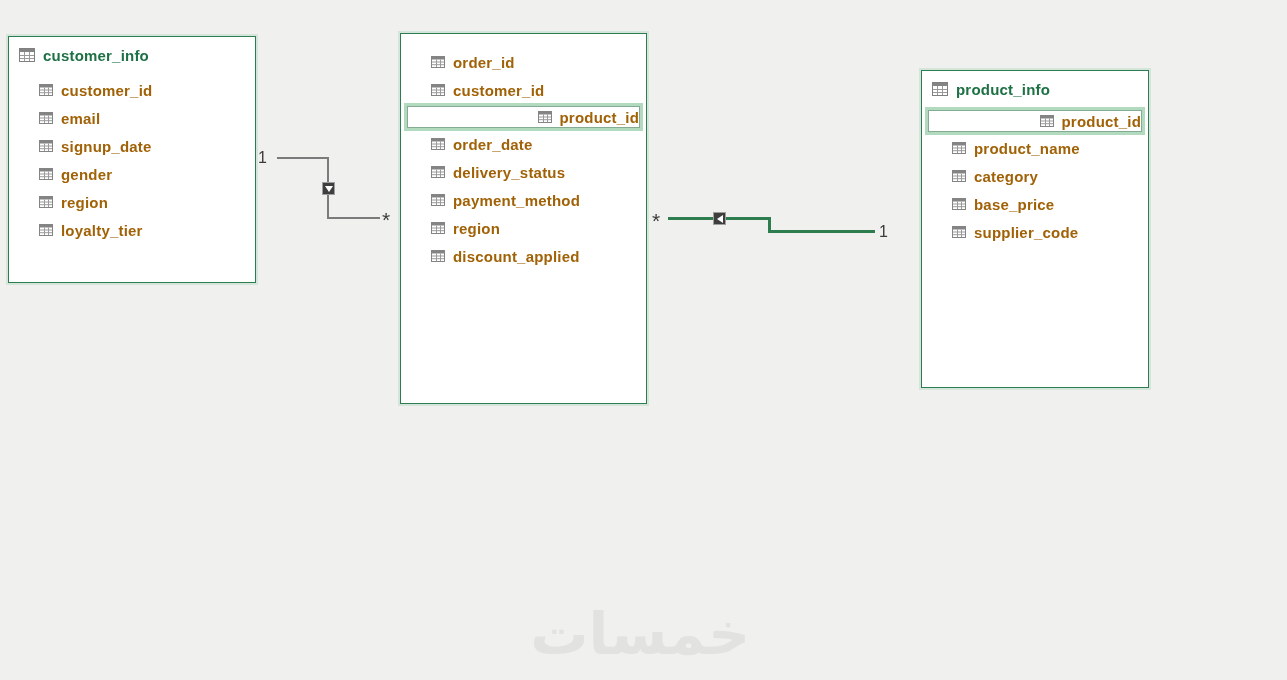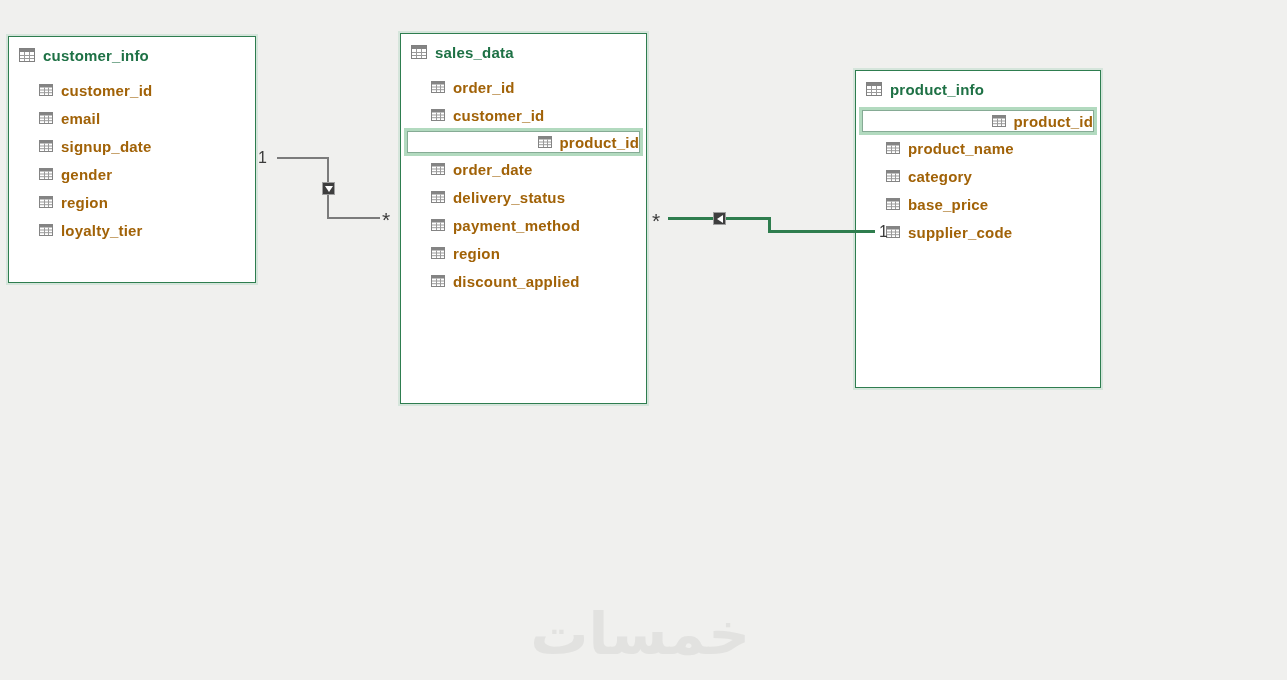--- a/index.html
+++ b/index.html
@@ -14,21 +14,21 @@
 
   
   .table-card {
     position:absolute;
     background:#ffffff;
     border:1px solid #2e7d4f;
     box-shadow:0 0 0 2px #d5e5db;
   }
   #tbl-customer { left:8px;   top:36px; width:248px; height:247px; }
   #tbl-sales    { left:400px; top:33px; width:247px; height:371px; }
-  #tbl-product  { left:855px; top:70px; width:246px; height:318px; }
+  #tbl-product  { left:921px; top:70px; width:228px; height:318px; }
 
   .table-header {
     display:flex; align-items:center; gap:8px;
     padding:11px 0 0 10px; height:25px;
   }
   .table-title {
     font-size:15px; font-weight:bold; color:#1e7145;
     white-space:nowrap; letter-spacing:0.2px;
   }
   .table-fields { margin-top:14px; }
@@ -164,31 +164,20 @@
             <line x1="9.5" y1="3.5" x2="9.5" y2="11" stroke="#9a9a9a"></line>
             <line x1="1" y1="6" x2="13" y2="6" stroke="#9a9a9a"></line>
             <line x1="1" y1="8.7" x2="13" y2="8.7" stroke="#9a9a9a"></line>
           </svg>
         <span class="field-label">loyalty_tier</span>
       </div>
     </div>
   </div>
 
   <div class="table-card" id="tbl-sales">
-    <div class="table-header">
-      <svg class="icon" width="16" height="14" viewBox="0 0 16 14">
-        <rect x="0.5" y="0.5" width="15" height="13" fill="#ffffff" stroke="#808080"></rect>
-        <rect x="1" y="1" width="14" height="3" fill="#848484"></rect>
-        <line x1="5.5" y1="4" x2="5.5" y2="13" stroke="#9a9a9a"></line>
-        <line x1="10.5" y1="4" x2="10.5" y2="13" stroke="#9a9a9a"></line>
-        <line x1="1" y1="7.5" x2="15" y2="7.5" stroke="#9a9a9a"></line>
-        <line x1="1" y1="10.5" x2="15" y2="10.5" stroke="#9a9a9a"></line>
-      </svg>
-      <span class="table-title">sales_data</span>
-    </div>
     <div class="table-fields">
       <div class="field-row">
         <svg class="icon" width="14" height="12" viewBox="0 0 14 12">
             <rect x="0.5" y="0.5" width="13" height="11" fill="#ffffff" stroke="#848484"></rect>
             <rect x="1" y="1" width="12" height="2.5" fill="#848484"></rect>
             <line x1="5.5" y1="3.5" x2="5.5" y2="11" stroke="#9a9a9a"></line>
             <line x1="9.5" y1="3.5" x2="9.5" y2="11" stroke="#9a9a9a"></line>
             <line x1="1" y1="6" x2="13" y2="6" stroke="#9a9a9a"></line>
             <line x1="1" y1="8.7" x2="13" y2="8.7" stroke="#9a9a9a"></line>
           </svg>

